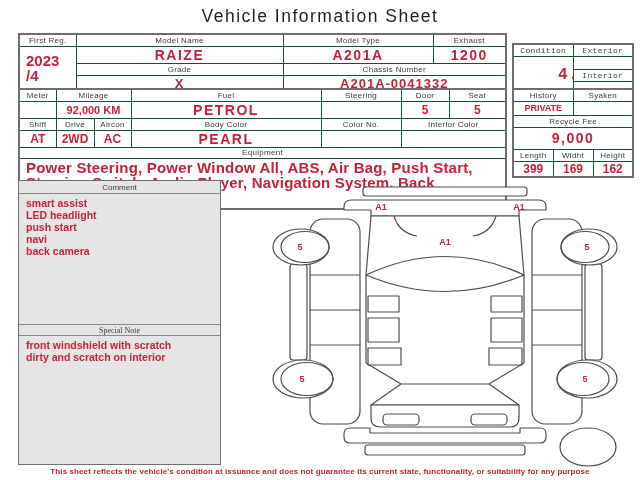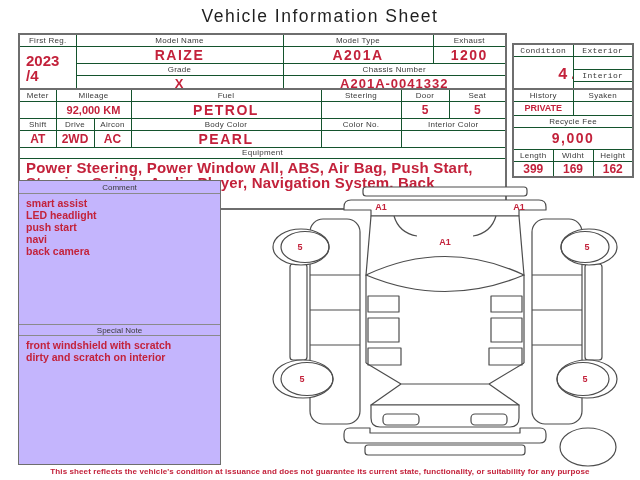--- a/index.html
+++ b/index.html
@@ -18,25 +18,25 @@
   .h12{height:12px} .h13{height:13px} .h14{height:14px} .h11{height:11px}
   .h22{height:22px} .h15{height:15px} .h24{height:24px}
   .fs9{font-size:9px} .fs11{font-size:11px} .fs12{font-size:12px}
   .fs13{font-size:13px; letter-spacing:1px;} .fs14{font-size:14px; letter-spacing:1.5px;}
   .fs16{font-size:16px; letter-spacing:1px;padding-left:44px;}
   td.wrap { white-space:normal; text-align:left; vertical-align:top;
             padding:1px 6px; line-height:1.05; letter-spacing:0.2px; }
   .firstreg { font-size:15px; line-height:0.95; text-align:left; padding-left:6px; }
 
   .notebox { position:absolute; left:18px; top:180px; width:203px; height:285px;
-             border:1.5px solid #6e6e6e; background:#c4b5fd; }
+             border:1.5px solid #6e6e6e; background:#e5e5e5; }
   .notebox .bar { height:13px; border-bottom:1px solid #8a8a8a; text-align:center;
                   font-size:8px; color:#3a3a3a; line-height:13px; }
   .notebox .bar2 { height:12px; border-top:1px solid #8a8a8a; border-bottom:1px solid #8a8a8a;
-                   text-align:center; font-size:8px; color:#3a3a3a; line-height:12px; }
+                   text-align:center; font-size:8px; color:#3a3a3a; line-height:12px;font-family:Liberation Serif, serif; }
   .notebody { height:130px; padding:3px 7px; color:#c3223b; font-weight:bold;
               font-size:10.5px; line-height:1.15; }
   .footer { position:absolute; top:467px; left:0; width:640px; text-align:center;
             font-size:8px; font-weight:bold; color:#c3223b; letter-spacing:0.1px; }
   .diagram { position:absolute; left:265px; top:178px; }
 </style>
 </head>
 <body>
 
 <div class="sheet">

